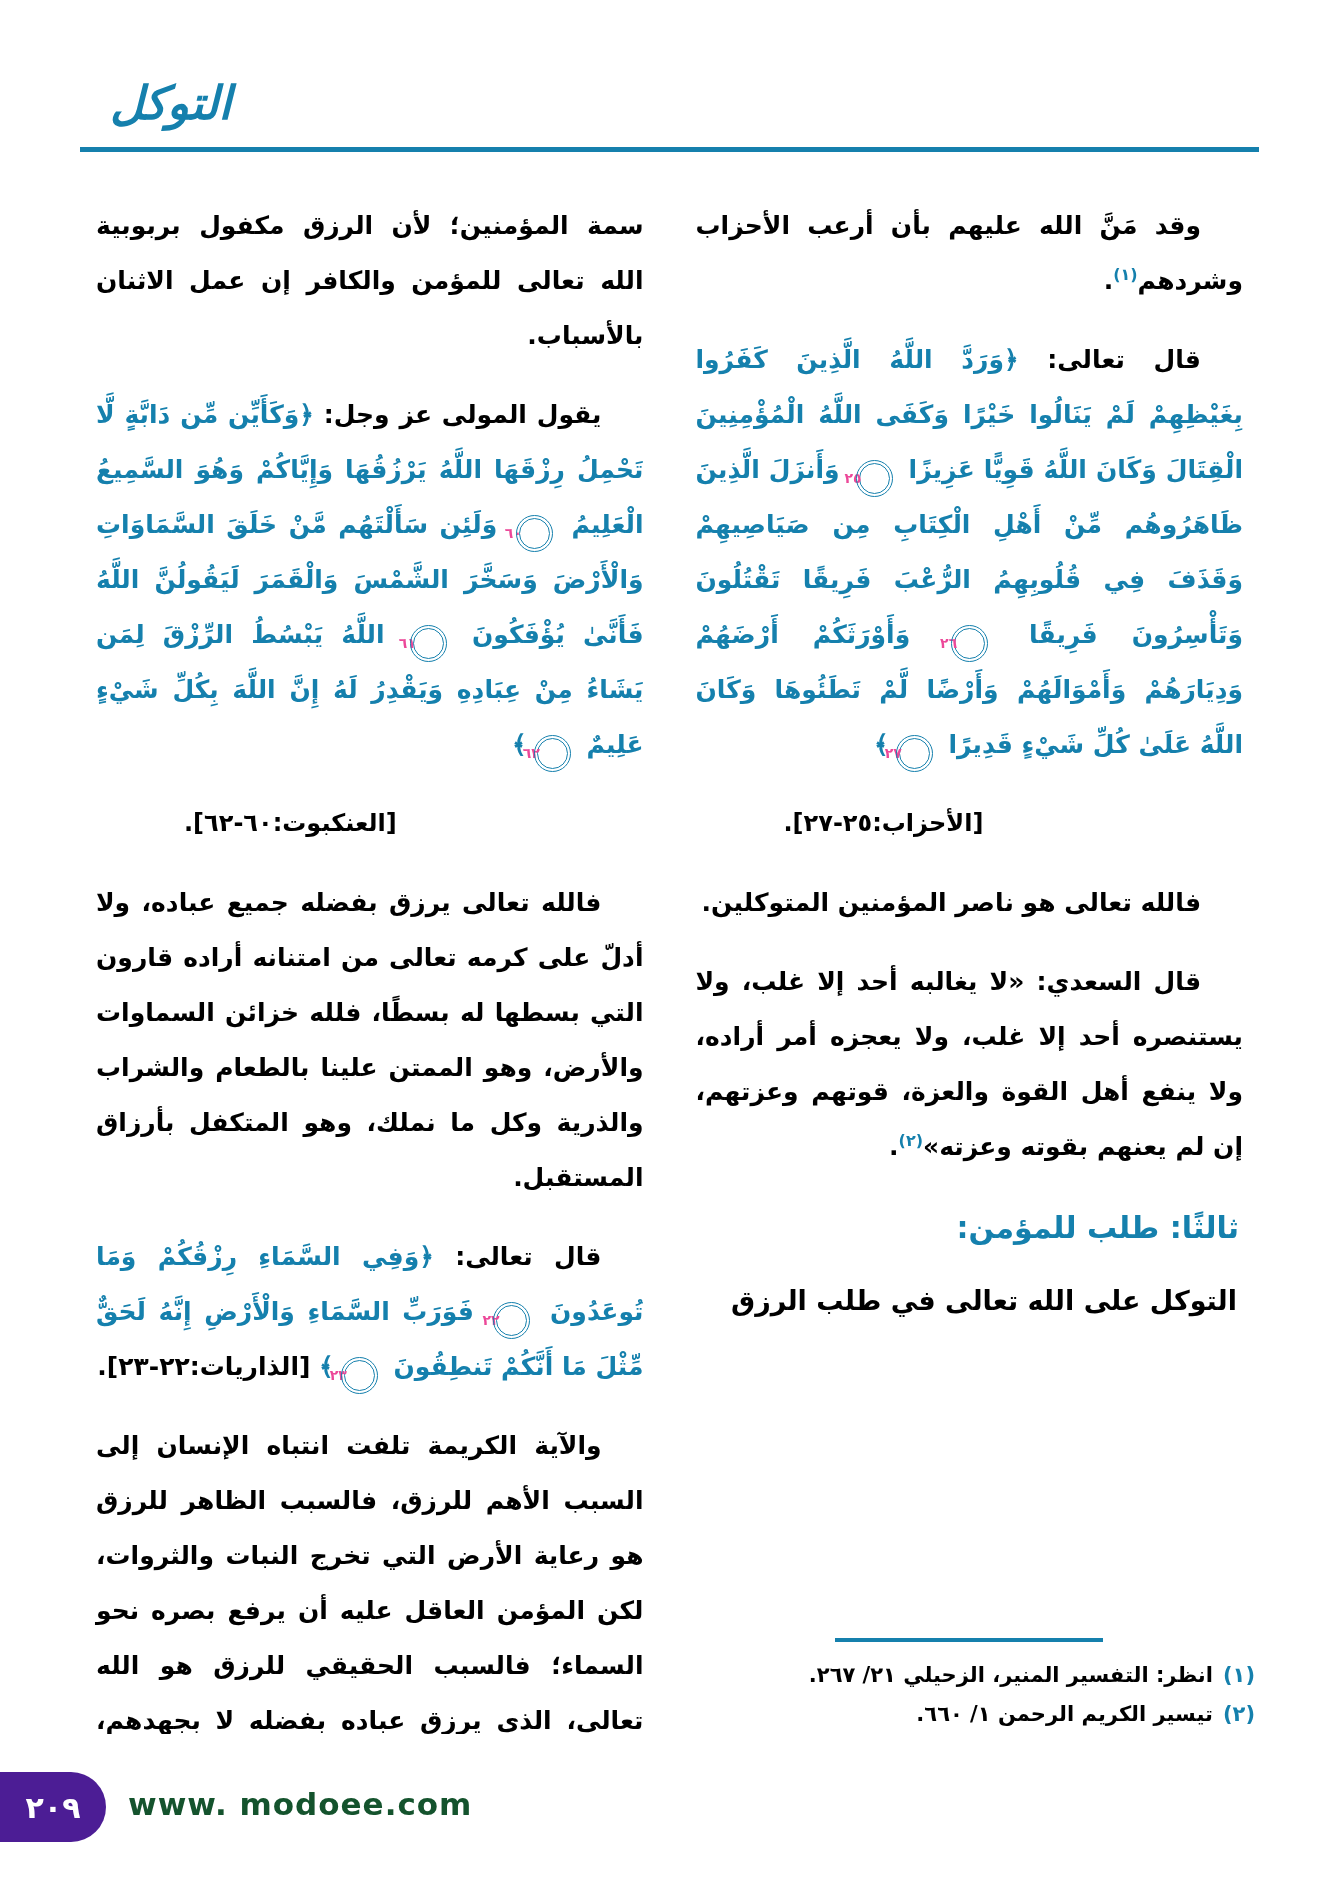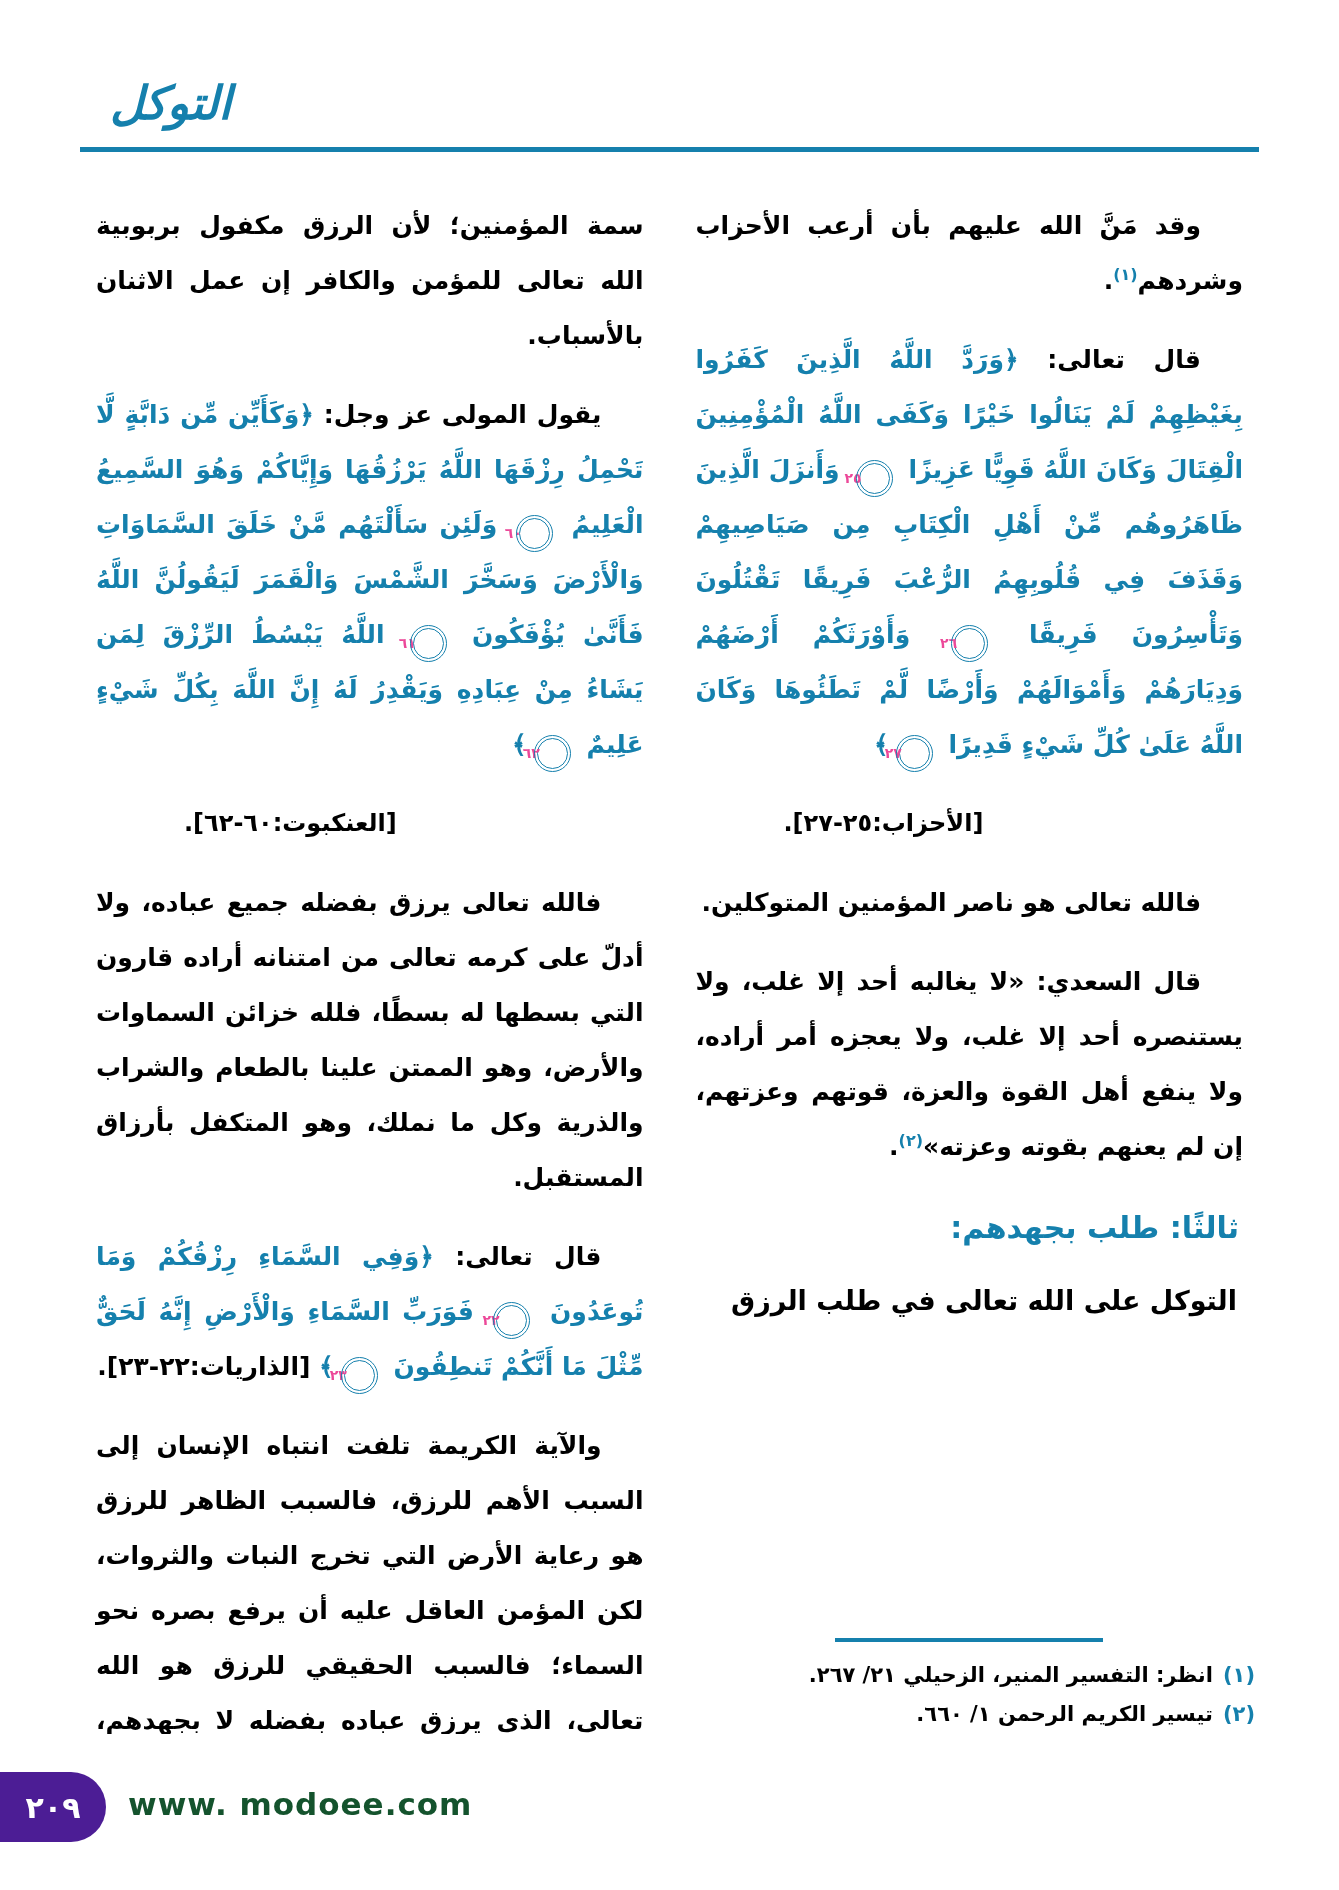--- a/index.html
+++ b/index.html
@@ -83,21 +83,21 @@
       <p class="body indent"><span>وقد مَنَّ الله عليهم بأن أرعب الأحزاب وشردهم</span><sup class="fn-ref">(١)</sup><span>.</span></p>
 
       <p class="body indent"><span>قال تعالى: </span><span class="quran">﴿وَرَدَّ اللَّهُ الَّذِينَ كَفَرُوا بِغَيْظِهِمْ لَمْ يَنَالُوا خَيْرًا وَكَفَى اللَّهُ الْمُؤْمِنِينَ الْقِتَالَ وَكَانَ اللَّهُ قَوِيًّا عَزِيزًا </span><span class="ayah-num">٢٥</span><span class="quran"> وَأَنزَلَ الَّذِينَ ظَاهَرُوهُم مِّنْ أَهْلِ الْكِتَابِ مِن صَيَاصِيهِمْ وَقَذَفَ فِي قُلُوبِهِمُ الرُّعْبَ فَرِيقًا تَقْتُلُونَ وَتَأْسِرُونَ فَرِيقًا </span><span class="ayah-num">٢٦</span><span class="quran"> وَأَوْرَثَكُمْ أَرْضَهُمْ وَدِيَارَهُمْ وَأَمْوَالَهُمْ وَأَرْضًا لَّمْ تَطَئُوهَا وَكَانَ اللَّهُ عَلَىٰ كُلِّ شَيْءٍ قَدِيرًا </span><span class="ayah-num">٢٧</span><span class="quran">﴾</span></p>
 
       <p class="attribution">[الأحزاب:٢٥-٢٧].</p>
 
       <p class="body indent">فالله تعالى هو ناصر المؤمنين المتوكلين.</p>
 
       <p class="body indent"><span>قال السعدي: «لا يغالبه أحد إلا غلب، ولا يستنصره أحد إلا غلب، ولا يعجزه أمر أراده، ولا ينفع أهل القوة والعزة، قوتهم وعزتهم، إن لم يعنهم بقوته وعزته»</span><sup class="fn-ref">(٢)</sup><span>.</span></p>
 
-      <h3 class="section-heading">ثالثًا: طلب بجهدهم:</h3>
+      <h3 class="section-heading">ثالثًا: طلب للمؤمن:</h3>
 
       <p class="sub-heading">التوكل على الله تعالى في طلب الرزق</p>
 
       <div class="footnote-block">
         <div class="fn-sep"></div>
         <div class="footnote">
           <span class="fn-marker">(١)</span>
           <span>انظر: التفسير المنير، الزحيلي ٢١/ ٢٦٧.</span>
         </div>
         <div class="footnote">

